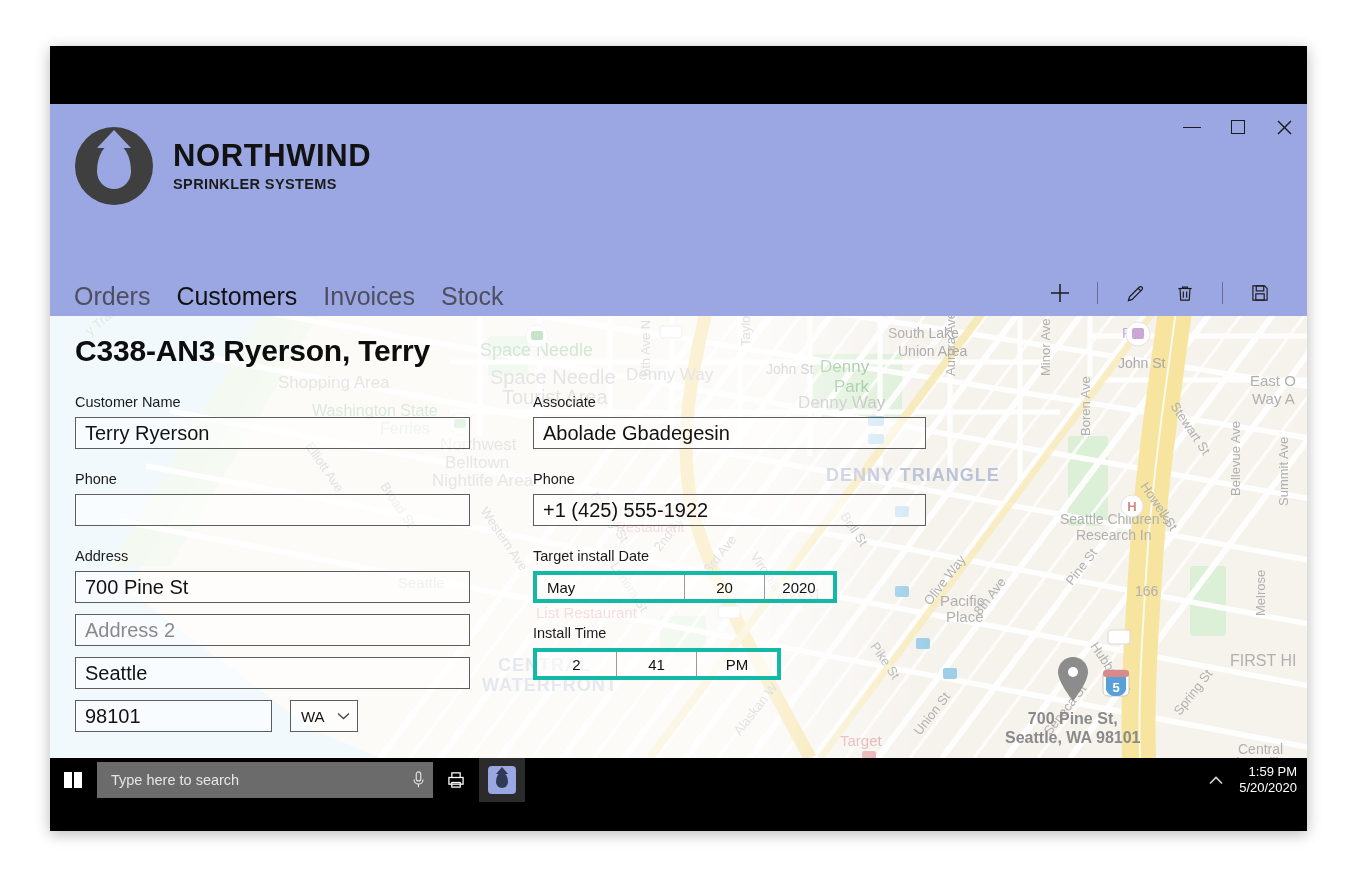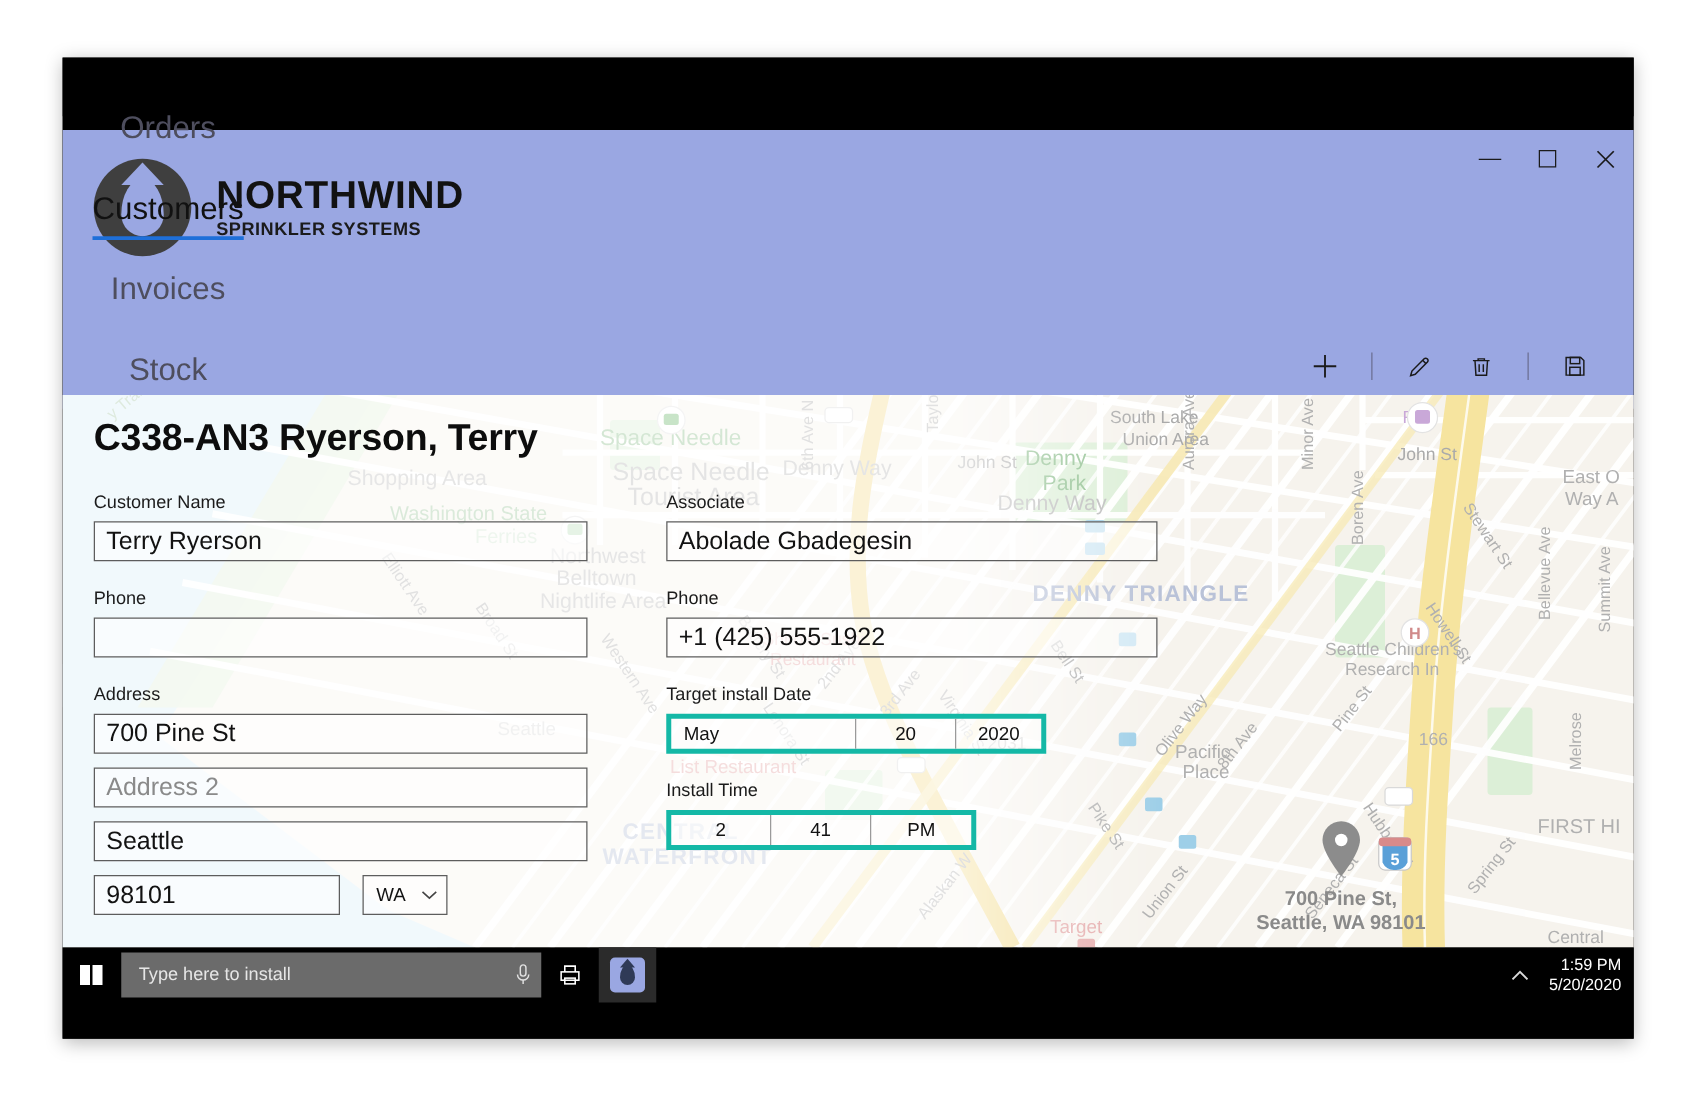--- a/index.html
+++ b/index.html
@@ -70,21 +70,21 @@
   #brand-text .brand-sub {
     font-size: 14.5px; font-weight: bold; letter-spacing: 0.4px; color: #1b1b1b; margin-top: 3px;
   }
 
   
   #navrow {
     position: absolute; left: 0; bottom: 0; width: 100%; height: 60px;
     display: flex; align-items: flex-end; justify-content: space-between;
     padding: 0 22px 0 24px;
   }
-  #nav-tabs { display: flex; align-items: center; gap: 26px; padding-bottom: 6px; flex-direction: column; }
+  #nav-tabs { display: flex; align-items: flex-start; gap: 26px; padding-bottom: 6px; }
   .nav-tab {
     font-size: 25px; color: #4e4e5e; cursor: pointer; padding-bottom: 8px;
     border-bottom: 3px solid transparent; line-height: 1.1;
   }
   .nav-tab.active { color: #111; border-bottom-color: #1e6fd9; }
 
   #toolbar { display: flex; align-items: center; gap: 0; padding-bottom: 16px; }
   .tool-btn {
     width: 50px; height: 36px; display: flex; align-items: center; justify-content: center;
     cursor: pointer; color: #1b1b1b;
@@ -572,21 +572,21 @@
 
     <div id="taskbar">
       <div id="taskbar-inner">
         <div id="start-btn">
           <svg width="22" height="22" viewBox="0 0 22 22">
             <rect x="2" y="3" width="8" height="16" fill="#ffffff"></rect>
             <rect x="12" y="3" width="8" height="16" fill="#ffffff"></rect>
           </svg>
         </div>
         <div id="search-box">
-          <span class="sb-text">Type here to install</span>
+          <span class="sb-text">Type here to search</span>
           <svg width="13" height="18" viewBox="0 0 14 20" fill="none" stroke="#e0e0e0" stroke-width="1.3">
             <rect x="4.5" y="1" width="5" height="10" rx="2.5"></rect>
             <path d="M2 9.5c0 2.8 2.2 5 5 5s5-2.2 5-5"></path>
             <line x1="7" y1="14.5" x2="7" y2="18"></line>
           </svg>
         </div>
         <div class="tb-icon">
           <svg width="20" height="20" viewBox="0 0 24 24" fill="none" stroke="#ffffff" stroke-width="1.5">
             <path d="M7 9V3.5h10V9"></path>
             <rect x="3.5" y="9" width="17" height="8"></rect>

